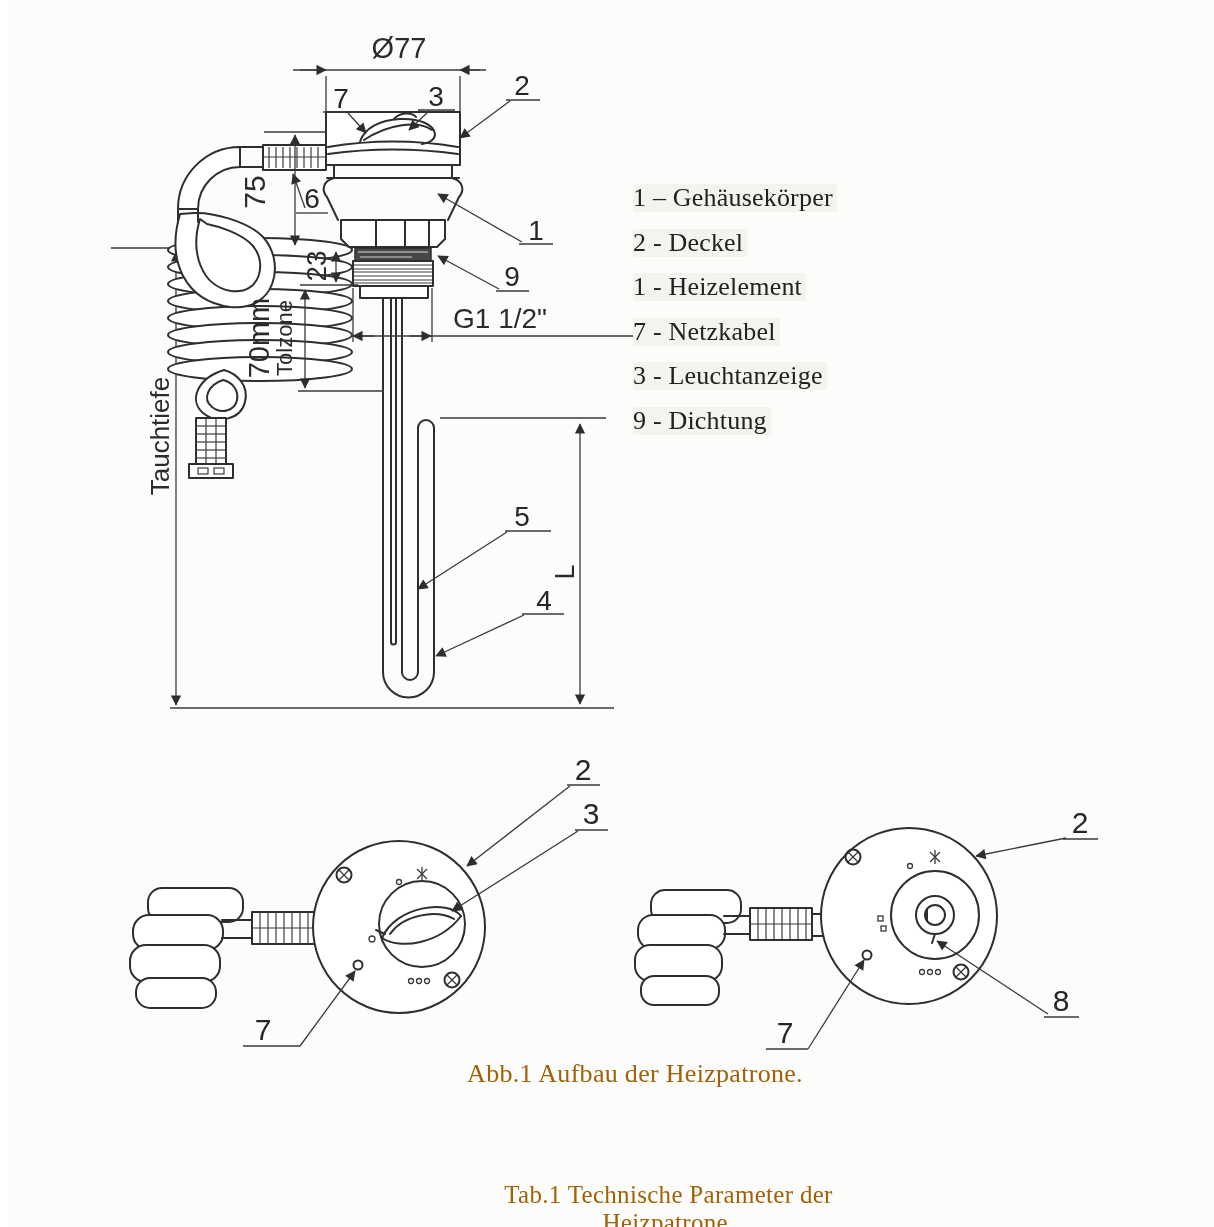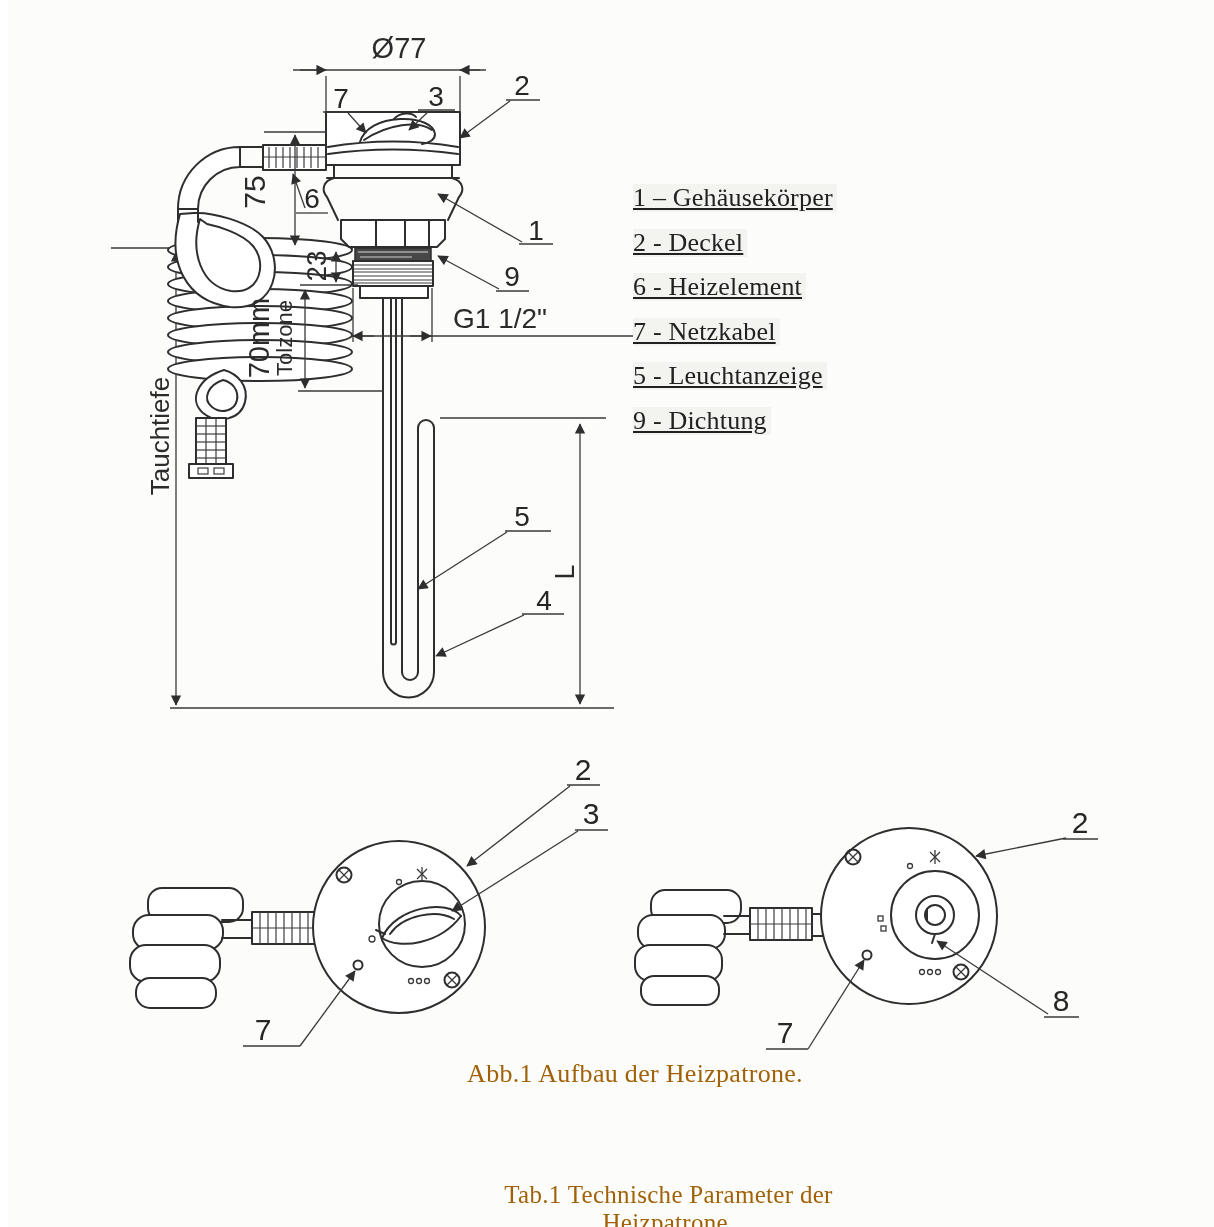--- a/index.html
+++ b/index.html
@@ -16,21 +16,20 @@
   
   .legend{
     position:absolute;left:625px;top:184px;
     display:flex;flex-direction:column;gap:16.5px;
   }
   .legend-item{
     font-size:26px;line-height:26px;color:#212121;
     white-space:nowrap;background:#f3f3ef;
     width:fit-content;padding:1px 4px 1px 0;
     letter-spacing:.2px;
-    text-decoration:underline;
   }
   .caption{
     position:absolute;color:#a16207;text-align:center;
     letter-spacing:.3px;
   }
   .caption-abb{left:452px;top:1059px;width:350px;font-size:26px;}
   .caption-tab{left:428px;top:1181px;width:465px;font-size:25px;}
   
   .ln{stroke:#2e2e2e;stroke-width:2;fill:none;stroke-linecap:round;stroke-linejoin:round;}
   .lnw{stroke:#2e2e2e;stroke-width:2;fill:#ffffff;stroke-linejoin:round;}
@@ -388,22 +387,22 @@
       <text class="callout" x="777" y="1043" font-size="30" text-anchor="middle">7</text>
       <line class="thin" x1="758" y1="1049" x2="800" y2="1049"></line>
       <line class="thin" x1="800" y1="1049" x2="856" y2="960" marker-end="url(#arw)"></line>
     </g>
   </g>
 </svg>
 
 <div class="legend">
   <div class="legend-item">1 – Gehäusekörper</div>
   <div class="legend-item">2 - Deckel</div>
-  <div class="legend-item">6 - Heizelement</div>
+  <div class="legend-item">1 - Heizelement</div>
   <div class="legend-item">7 - Netzkabel</div>
-  <div class="legend-item">5 - Leuchtanzeige</div>
+  <div class="legend-item">3 - Leuchtanzeige</div>
   <div class="legend-item">9 - Dichtung</div>
 </div>
 
 <div class="caption caption-abb">Abb.1 Aufbau der Heizpatrone.</div>
 <div class="caption caption-tab">Tab.1 Technische Parameter der Heizpatrone.</div>
 
 </div>
 
 </body></html>

